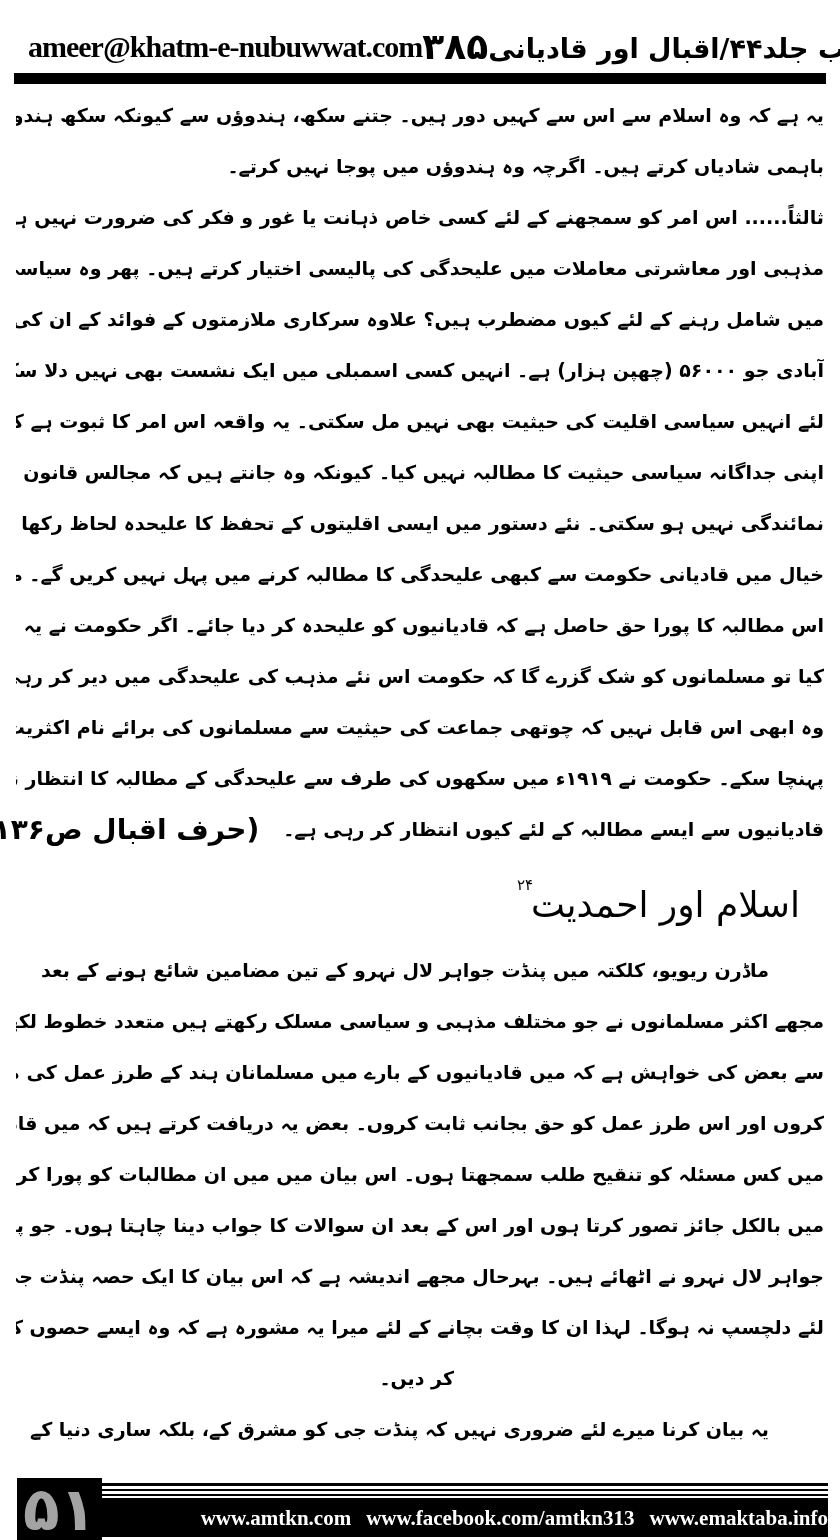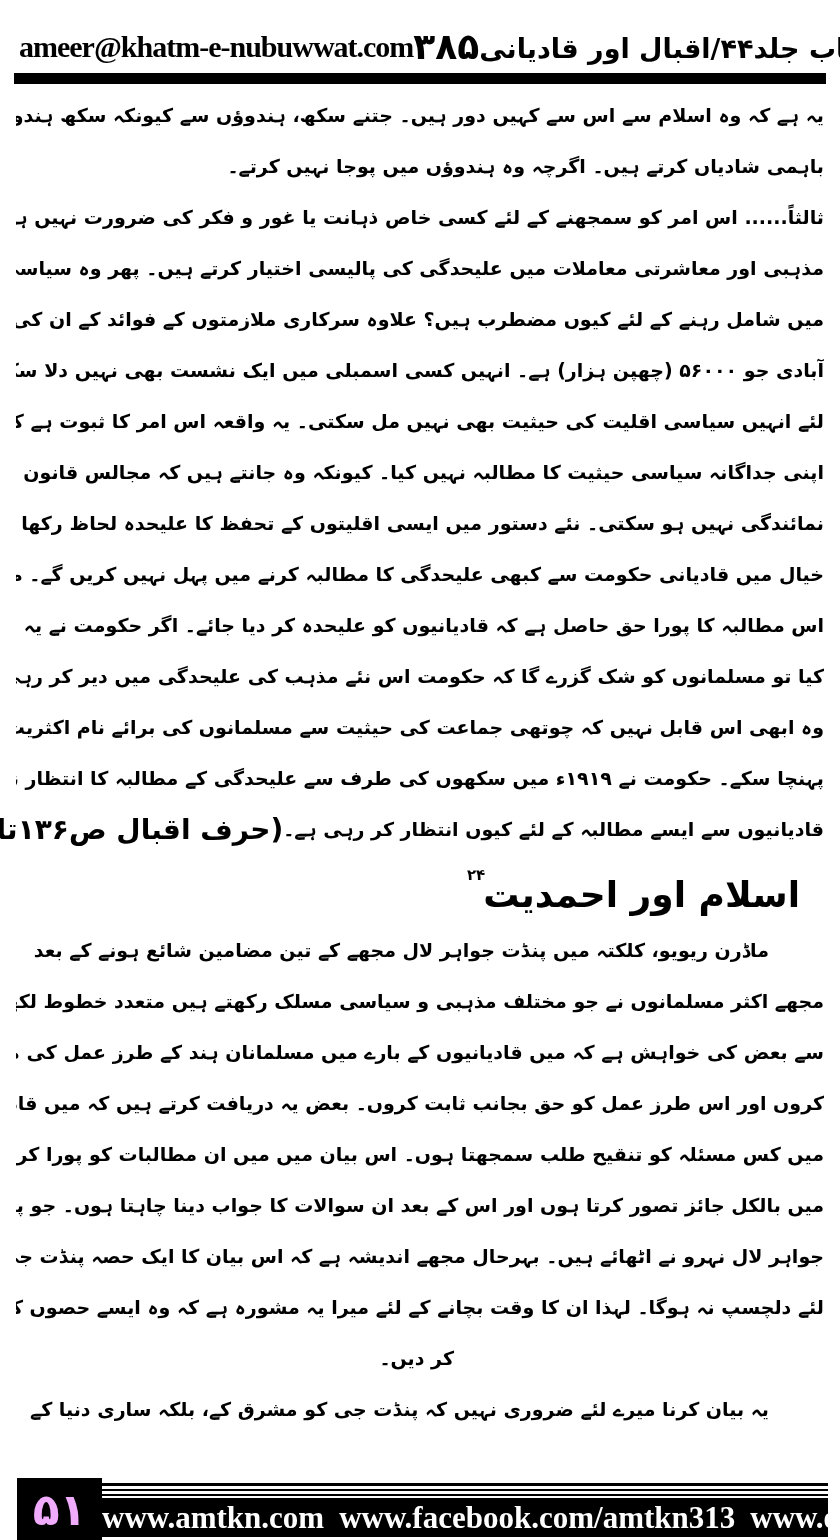--- a/index.html
+++ b/index.html
@@ -8,21 +8,21 @@
     width:840px;height:1540px;
     background:#ffffff;
     margin:0 auto;
     overflow:hidden;
     font-family:"DejaVu Sans",sans-serif;
     color:#000;
   }
   
   .header{
     display:flex;align-items:flex-end;
-    padding:16px 16px 0 19px;
+    padding:16px 16px 0 28px;
     height:48px;
   }
   .header-email{
     font-family:"Liberation Serif",serif;
     font-weight:bold;font-size:30px;letter-spacing:-1px;
     white-space:nowrap;
   }
   .header-pageno{
     font-weight:bold;font-size:36px;line-height:34px;
     direction:rtl;
@@ -49,55 +49,55 @@
     text-justify:inter-word;
     overflow:hidden;
   }
   .line.end{text-align:center;text-align-last:right;}
   .line.indent{padding-right:55px;padding-left:55px;}
   .line.short-mid{text-align:left;text-align-last:right;padding-right:370px;}
   .cite-row{
     display:flex;justify-content:space-between;align-items:center;
     line-height:51px;height:51px;direction:rtl;
   }
-  .cite-row .main{white-space:nowrap;}
+  .cite-row .main{white-space:nowrap;margin-left:24px;}
   .cite-row .cite{white-space:nowrap;font-size:28px;}
 
   .section-heading{
     direction:rtl;text-align:right;
     padding:14px 24px 10px 0;
-    font-weight:bold;font-size:36px;line-height:40px;
+    font-weight:normal;font-size:36px;line-height:60px;
   }
   .section-heading sup{
     font-size:15px;position:relative;top:-14px;left:2px;
   }
 
   
   .footer{position:absolute;left:0;right:0;bottom:0;height:66px;}
   .footer-pagebox{
     position:absolute;left:17px;bottom:0;
     width:85px;height:62px;background:#000;
-    color:#f0abfc;font-weight:bold;font-size:44px;
+    color:#a3a3a3;font-weight:bold;font-size:60px;
     display:flex;align-items:center;justify-content:center;
     direction:rtl;
   }
   .footer-bar{
     position:absolute;left:102px;right:12px;bottom:3px;height:54px;
     background:#000;
   }
   .footer-stripes{
     height:16px;
     background:linear-gradient(to bottom,
       #000 0 3px,#fff 3px 6px,#000 6px 8px,
       #fff 8px 11px,#000 11px 13px,#fff 13px 15px,#000 15px 16px);
   }
   .footer-links{
-    height:38px;display:flex;align-items:center;justify-content:space-between;
+    height:38px;display:flex;align-items:center;justify-content:flex-end;
     gap:15px;color:#fff;
-    font-family:"Liberation Serif",serif;font-weight:bold;font-size:31px;
+    font-family:"Liberation Serif",serif;font-weight:bold;font-size:21px;
     white-space:nowrap;
   }
 </style>
 </head>
 <body>
 
 <div class="page">
 
   <div class="header">
     <span class="header-email">ameer@khatm-e-nubuwwat.com</span>
@@ -126,21 +126,21 @@
 
     <div class="cite-row">
       <span class="main">قادیانیوں سے ایسے مطالبہ کے لئے کیوں انتظار کر رہی ہے۔</span>
       <span class="cite">(حرف اقبال ص۱۳۶تا۱۳۸)</span>
     </div>
 
     <div class="section-heading">
       <span>اسلام اور احمدیت</span><sup>۲۴</sup>
     </div>
 
-    <div class="line indent">ماڈرن ریویو، کلکتہ میں پنڈت جواہر لال مجھے کے تین مضامین شائع ہونے کے بعد</div>
+    <div class="line indent">ماڈرن ریویو، کلکتہ میں پنڈت جواہر لال نہرو کے تین مضامین شائع ہونے کے بعد</div>
     <div class="line">مجھے اکثر مسلمانوں نے جو مختلف مذہبی و سیاسی مسلک رکھتے ہیں متعدد خطوط لکھے ہیں۔ ان میں</div>
     <div class="line">سے بعض کی خواہش ہے کہ میں قادیانیوں کے بارے میں مسلمانان ہند کے طرز عمل کی مزید توضیح</div>
     <div class="line">کروں اور اس طرز عمل کو حق بجانب ثابت کروں۔ بعض یہ دریافت کرتے ہیں کہ میں قادیانیت</div>
     <div class="line">میں کس مسئلہ کو تنقیح طلب سمجھتا ہوں۔ اس بیان میں میں ان مطالبات کو پورا کرنا چاہتا ہوں۔ جن کو</div>
     <div class="line">میں بالکل جائز تصور کرتا ہوں اور اس کے بعد ان سوالات کا جواب دینا چاہتا ہوں۔ جو پنڈت</div>
     <div class="line">جواہر لال نہرو نے اٹھائے ہیں۔ بہرحال مجھے اندیشہ ہے کہ اس بیان کا ایک حصہ پنڈت جی کے</div>
     <div class="line">لئے دلچسپ نہ ہوگا۔ لہذا ان کا وقت بچانے کے لئے میرا یہ مشورہ ہے کہ وہ ایسے حصوں کو نظر انداز</div>
     <div class="line short-mid">کر دیں۔</div>
 
     <div class="line indent end">یہ بیان کرنا میرے لئے ضروری نہیں کہ پنڈت جی کو مشرق کے، بلکہ ساری دنیا کے</div>

